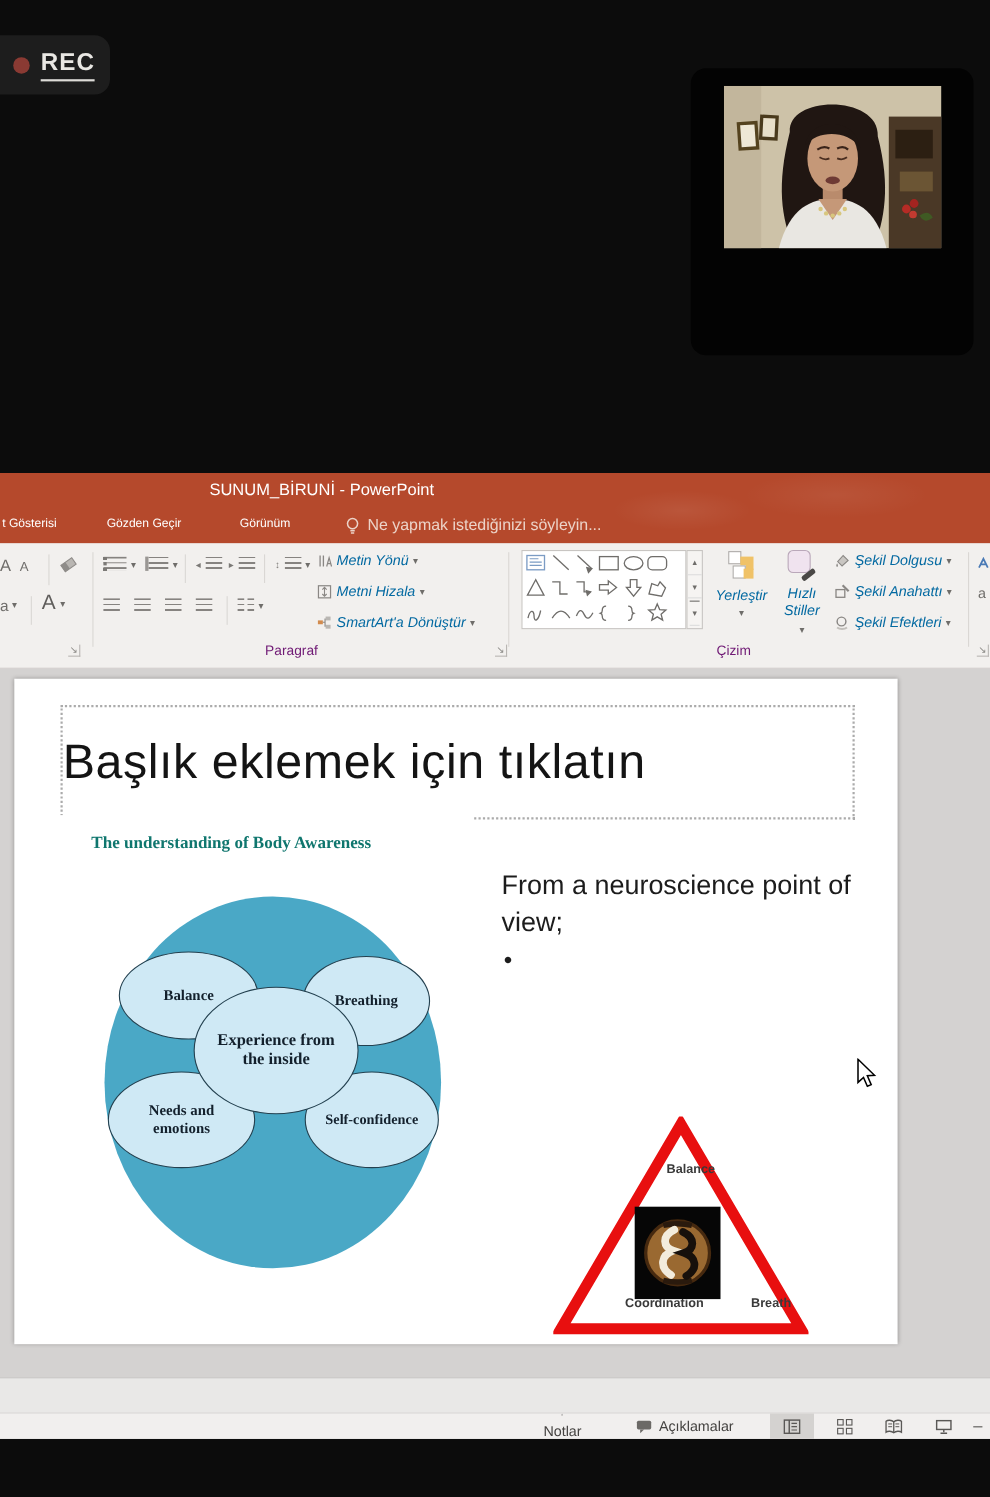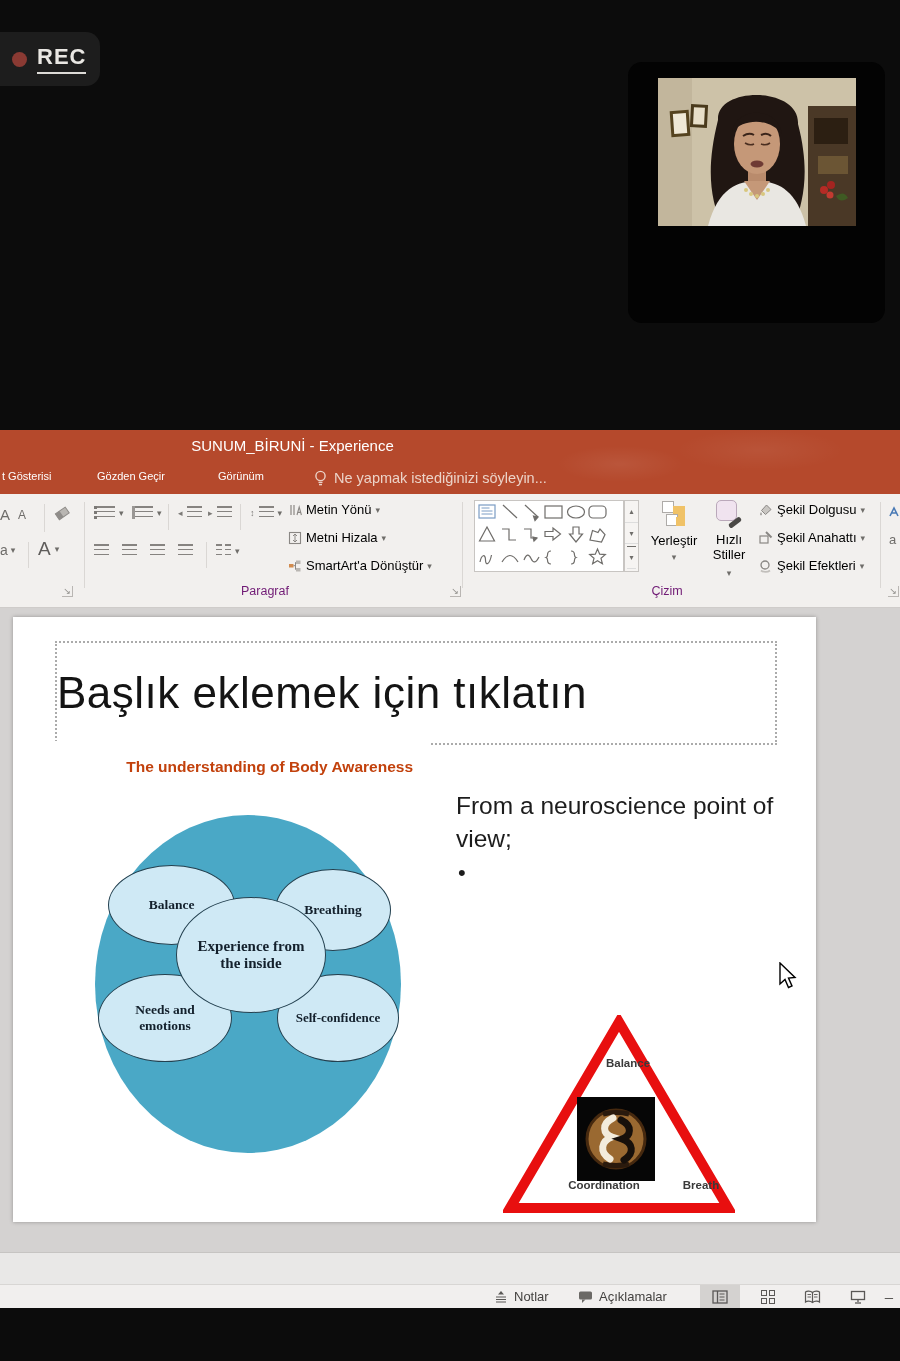--- a/index.html
+++ b/index.html
@@ -26,21 +26,21 @@
                             radial-gradient(120px 30px at 760px 20px,rgba(255,255,255,.06),transparent 70%);}
   .pp-title{position:absolute;left:0;top:7px;width:585px;text-align:center;color:#fff;font-size:15px;}
   .tab{position:absolute;top:40px;color:#fff;font-size:11px;}
   .tellme{position:absolute;top:40px;color:#ecd3c8;font-size:14.5px;display:flex;align-items:center;gap:7px;}
 
   .ribbon{position:absolute;left:0;top:64px;width:900px;height:114px;background:#f2f0ee;border-bottom:1px solid #cfccca;box-sizing:border-box;}
   .vdiv{position:absolute;top:8px;height:86px;width:1px;background:#dad7d4;}
   .grp-label{position:absolute;top:90px;font-size:12.5px;color:#701a75;text-align:center;}
   .launcher{position:absolute;font-size:9px;color:#8f8d8a;width:10px;height:10px;line-height:10px;text-align:center;
             border-right:1px solid #b9b6b3;border-bottom:1px solid #b9b6b3;}
-  .btn-label{font-size:13px;color:#000000;}
+  .btn-label{font-size:13px;color:#0369a1;font-style:italic;}
   .caret{font-size:9px;color:#6f6d6a;}
   .ric{display:flex;align-items:center;gap:4px;position:absolute;}
 
   .lines{width:15px;height:13px;background:repeating-linear-gradient(to bottom,#868380 0 1.6px,transparent 1.6px 4.8px);}
   .bullets{border-left:3px dotted #7b7976;padding-left:3px;}
   .numbered{border-left:3px solid #9a9794;padding-left:3px;}
   .cols{display:flex;gap:3px;}
   .cols .lines{width:6px;}
   .mini-arrow{font-size:9px;color:#7b7976;}
 
@@ -62,22 +62,22 @@
   .hs-brush{position:absolute;right:0;bottom:0;width:14px;height:5px;background:#4a4846;border-radius:2px;transform:rotate(-38deg);}
 
   
   .canvas{position:absolute;left:0;top:178px;width:900px;height:644px;background:#d4d2d1;}
   .slide{position:absolute;left:13px;top:9px;width:803px;height:605px;background:#fff;box-shadow:0 0 4px rgba(0,0,0,.3);}
   .title-ph{position:absolute;left:42px;top:24px;width:722px;height:104px;border:2px dotted #ababab;box-sizing:border-box;
             display:flex;align-items:center;justify-content:flex-start;}
   .title-ph span{font-size:44px;color:#141414;letter-spacing:.5px;}
   .cover{position:absolute;left:40px;top:124px;width:378px;height:6px;background:#fff;z-index:2;}
 
-  .diagram-heading{position:absolute;left:70px;top:140px;width:330px;text-align:right;
-                   font-family:Liberation Sans, sans-serif;font-weight:600;font-size:15.5px;color:#c2410c;line-height:19px;}
+  .diagram-heading{position:absolute;left:70px;top:140px;width:330px;text-align:left;
+                   font-family:Liberation Serif, serif;font-weight:600;font-size:15.5px;color:#0f766e;line-height:19px;}
   .big-ellipse{position:absolute;left:82px;top:198px;width:306px;height:338px;border-radius:50%;background:#4aa8c6;}
   .node{position:absolute;border-radius:50%;background:#cfe9f5;border:1.5px solid #23404f;box-sizing:border-box;
         display:flex;align-items:center;justify-content:center;text-align:center;
         font-family:"Liberation Serif",serif;font-weight:bold;color:#13202c;z-index:2;}
 
   .intro{position:absolute;left:443px;top:172px;width:340px;font-size:24.5px;line-height:33px;color:#1c1c1c;}
   .bullet-dot{position:absolute;left:445px;top:243px;font-size:22px;color:#1c1c1c;}
   .bullet-text{position:absolute;left:472px;top:241px;width:312px;font-size:24.5px;line-height:32px;color:#1c1c1c;text-align:justify;}
   .sp{text-decoration:underline;text-decoration-style:wavy;text-decoration-color:#e0392e;text-decoration-thickness:1px;text-underline-offset:4px;}
 
@@ -138,21 +138,21 @@
         <circle cx="99" cy="118" r="2" fill="#d8c77e"></circle>
           <circle cx="105" cy="116" r="2" fill="#d8c77e"></circle>
           <circle cx="110" cy="112" r="2" fill="#d8c77e"></circle>
       </svg>
     </div>
   </div>
 
   <div class="pp">
 
     <div class="pp-head">
-      <div class="pp-title">SUNUM_BİRUNİ - Experience</div>
+      <div class="pp-title">SUNUM_BİRUNİ - PowerPoint</div>
       <div class="tab" style="left:2px;">t Gösterisi</div>
       <div class="tab" style="left:97px;">Gözden Geçir</div>
       <div class="tab" style="left:218px;">Görünüm</div>
       <div class="tellme" style="left:314px;">
         <svg width="13" height="16" viewBox="0 0 13 16">
           <circle cx="6.5" cy="6" r="4.6" fill="none" stroke="#ecd3c8" stroke-width="1.4"></circle>
           <line x1="4.5" y1="12.4" x2="8.5" y2="12.4" stroke="#ecd3c8" stroke-width="1.4"></line>
           <line x1="5" y1="14.6" x2="8" y2="14.6" stroke="#ecd3c8" stroke-width="1.4"></line>
         </svg>
         <span>Ne yapmak istediğinizi söyleyin...</span>
@@ -404,21 +404,21 @@
         <svg class="abs" style="left:765px;top:345px;z-index:6;" width="20" height="28" viewBox="0 0 20 28">
           <path d="M2 1 L2 22 L7 17.5 L10.5 25.5 L14 24 L10.5 16 L17 15.5 Z" fill="#fff" stroke="#000" stroke-width="1.4"></path>
         </svg>
 
       </div>
     </div>
 
     <div class="notes"></div>
 
     <div class="statusbar">
-      <div class="sb-item" style="left:494px;">
+      <div class="sb-item" style="left:494px;flex-direction:column;">
         <svg width="14" height="13" viewBox="0 0 14 13">
           <path d="M7 1 L10 4.5 H4 Z" fill="#5a5856"></path>
           <path d="M2 7 h10 M2 9.5 h10 M2 12 h10" stroke="#5a5856" stroke-width="1.2"></path>
         </svg>
         <span>Notlar</span>
       </div>
       <div class="sb-item" style="left:578px;">
         <svg width="15" height="14" viewBox="0 0 15 14">
           <rect x="1" y="1.5" width="13" height="8" rx="1.5" fill="#6b6966"></rect>
           <path d="M4 9.5 L4 13 L7.5 9.5 Z" fill="#6b6966"></path>

